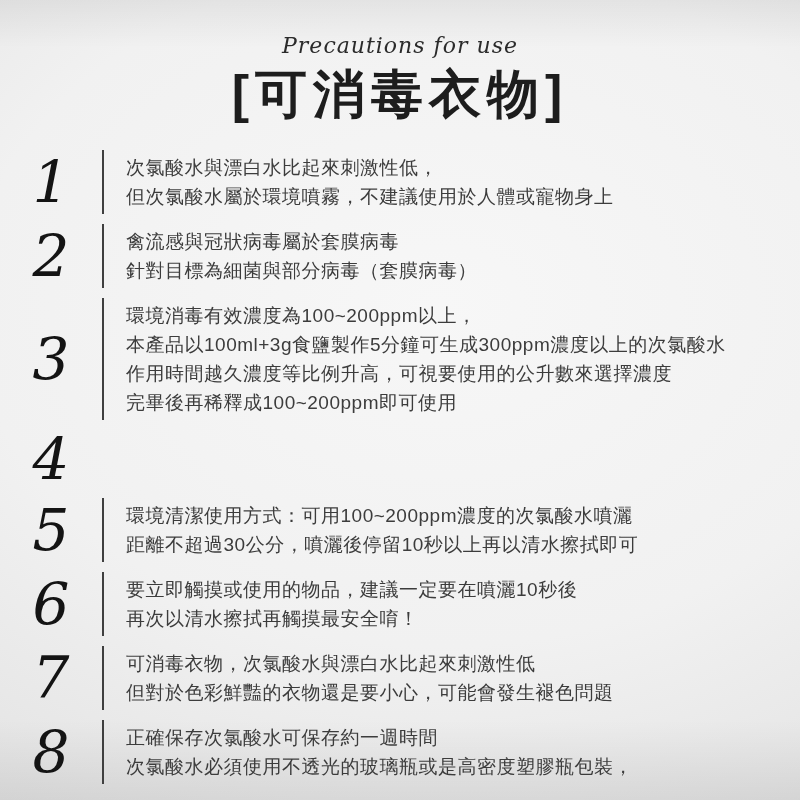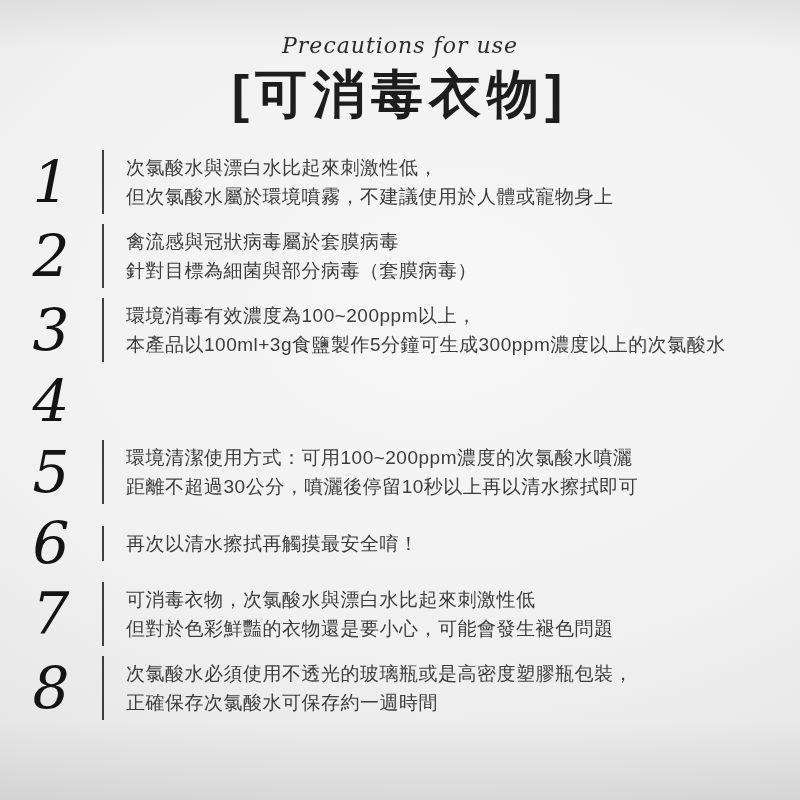--- a/index.html
+++ b/index.html
@@ -96,52 +96,55 @@
         <div class="line">禽流感與冠狀病毒屬於套膜病毒</div>
         <div class="line">針對目標為細菌與部分病毒（套膜病毒）</div>
       </div>
     </div>
 
     <div class="item">
       <div class="num">3</div>
       <div class="text">
         <div class="line">環境消毒有效濃度為100~200ppm以上，</div>
         <div class="line">本產品以100ml+3g食鹽製作5分鐘可生成300ppm濃度以上的次氯酸水</div>
+        <div class="line">作用時間越久濃度等比例升高，可視要使用的公升數來選擇濃度</div>
+        <div class="line">完畢後再稀釋成100~200ppm即可使用</div>
       </div>
     </div>
 
     <div class="item">
       <div class="num">4</div>
     </div>
 
     <div class="item">
       <div class="num">5</div>
       <div class="text">
         <div class="line">環境清潔使用方式：可用100~200ppm濃度的次氯酸水噴灑</div>
         <div class="line">距離不超過30公分，噴灑後停留10秒以上再以清水擦拭即可</div>
       </div>
     </div>
 
     <div class="item">
       <div class="num">6</div>
       <div class="text">
+        <div class="line">要立即觸摸或使用的物品，建議一定要在噴灑10秒後</div>
         <div class="line">再次以清水擦拭再觸摸最安全唷！</div>
       </div>
     </div>
 
     <div class="item">
       <div class="num">7</div>
       <div class="text">
         <div class="line">可消毒衣物，次氯酸水與漂白水比起來刺激性低</div>
         <div class="line">但對於色彩鮮豔的衣物還是要小心，可能會發生褪色問題</div>
       </div>
     </div>
 
     <div class="item">
       <div class="num">8</div>
       <div class="text">
+        <div class="line">正確保存次氯酸水可保存約一週時間</div>
         <div class="line">次氯酸水必須使用不透光的玻璃瓶或是高密度塑膠瓶包裝，</div>
-        <div class="line">正確保存次氯酸水可保存約一週時間</div>
       </div>
     </div>
 
   </div>
 </div>
 
 </body></html>

